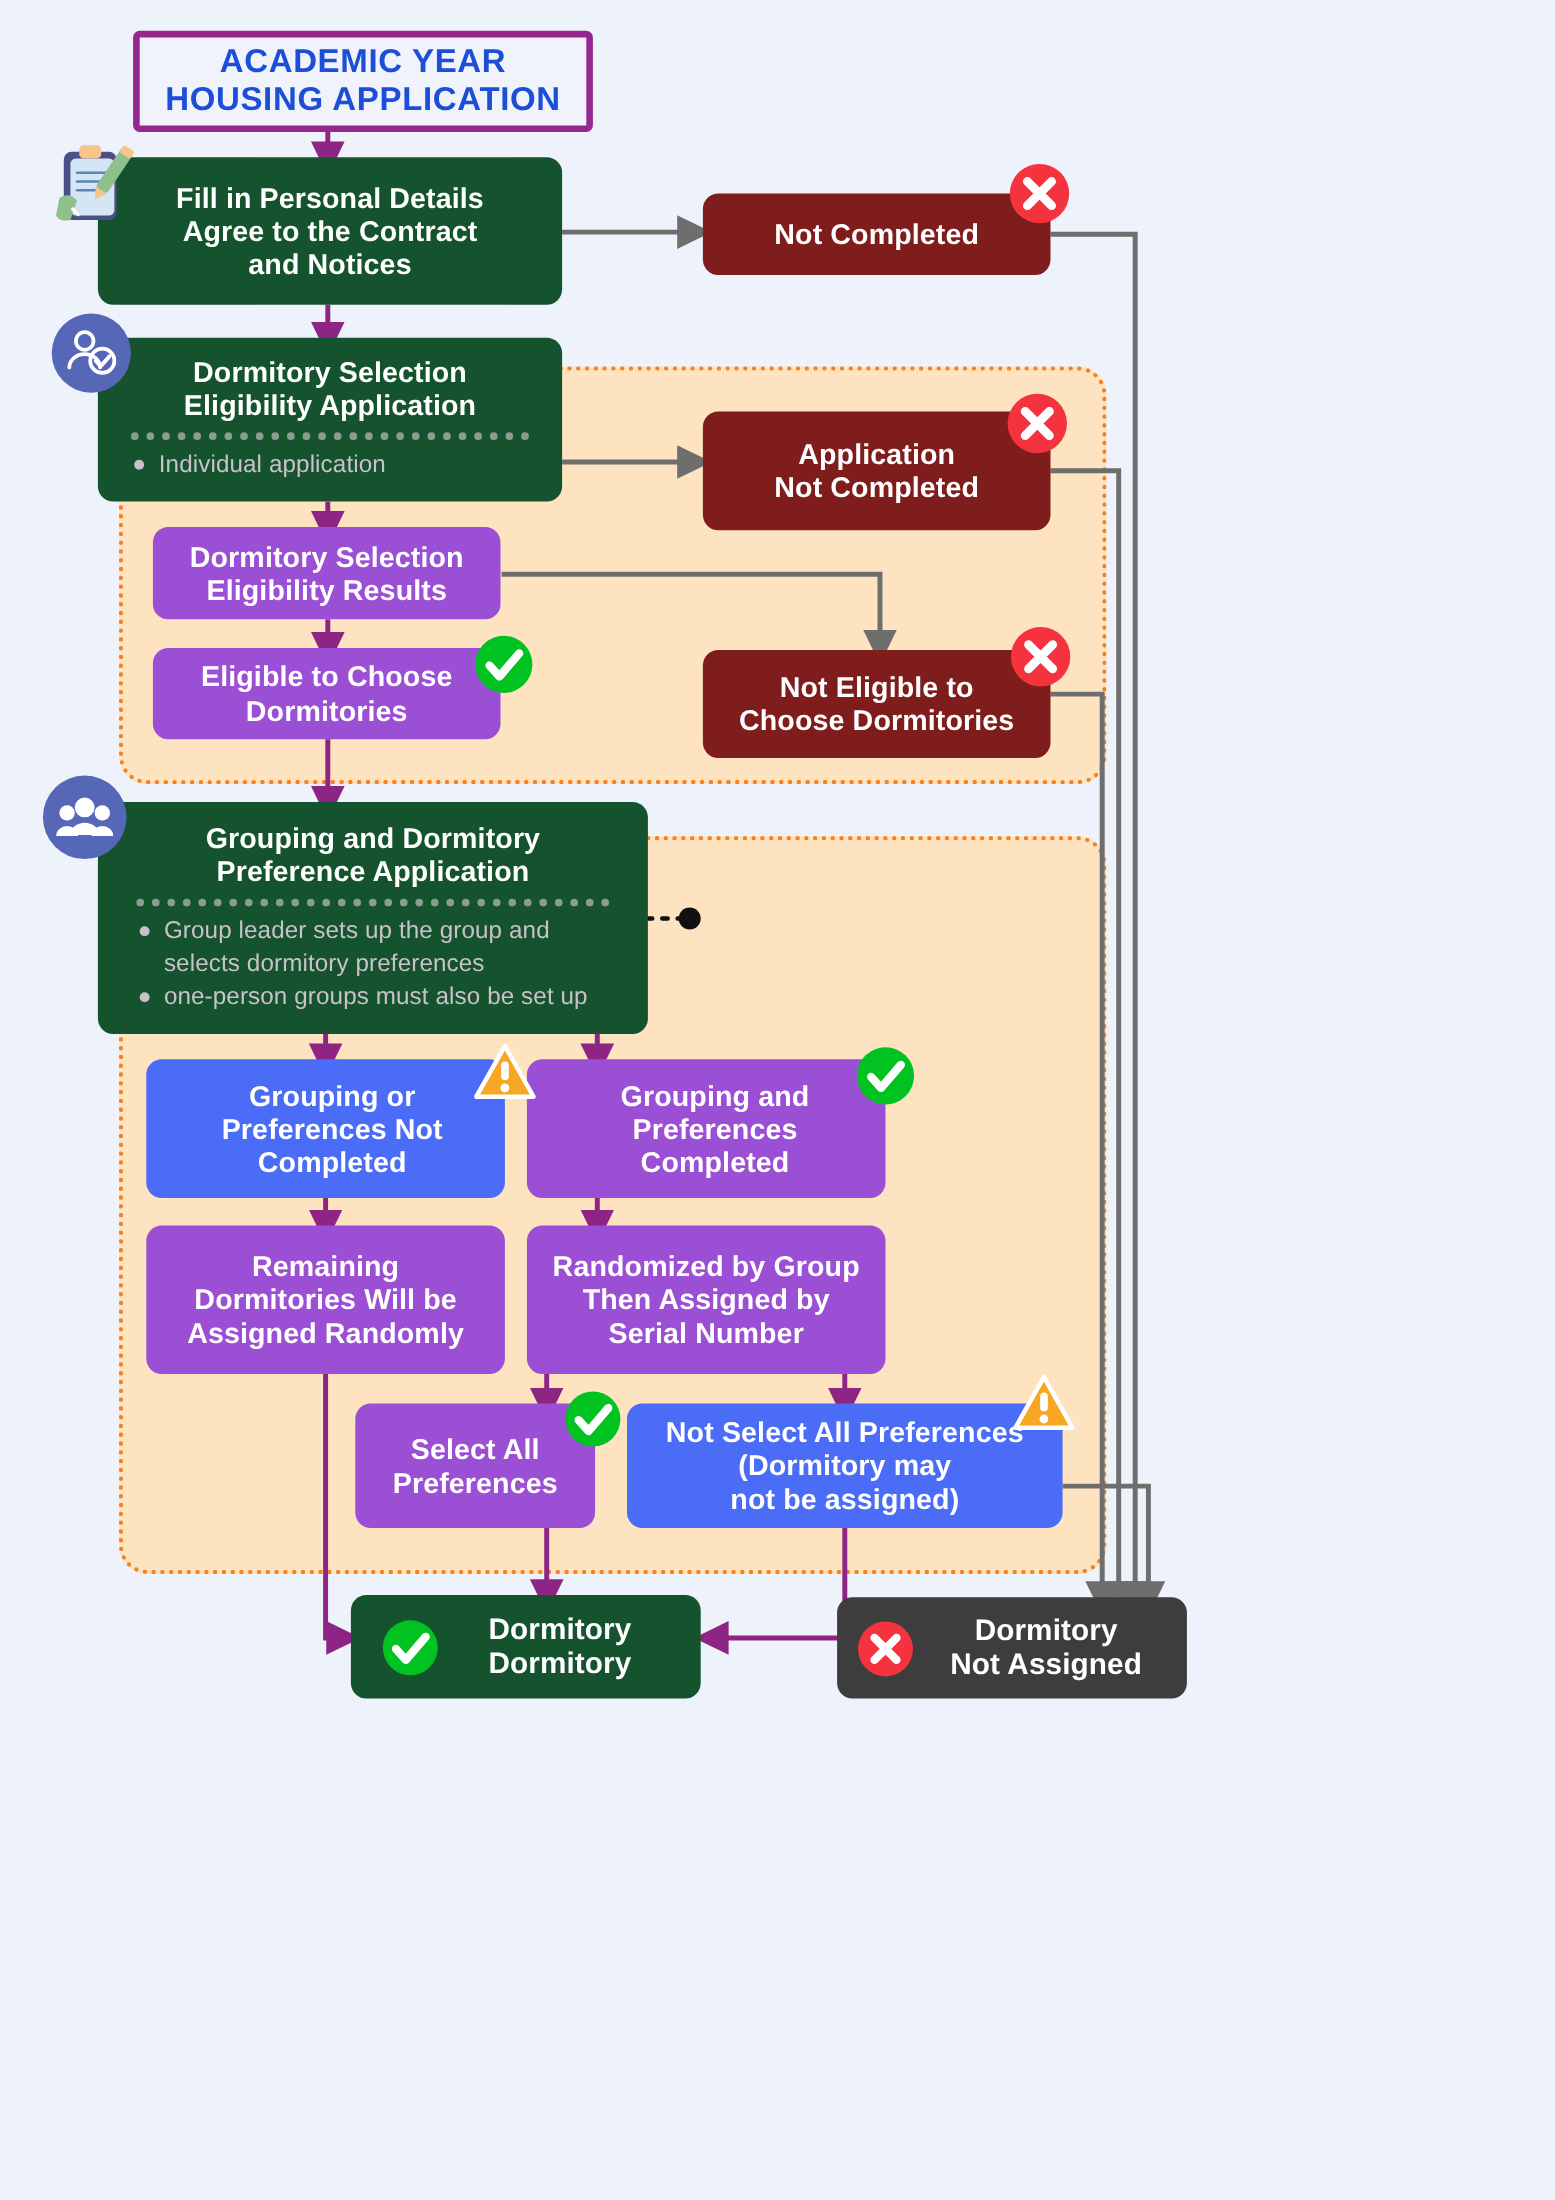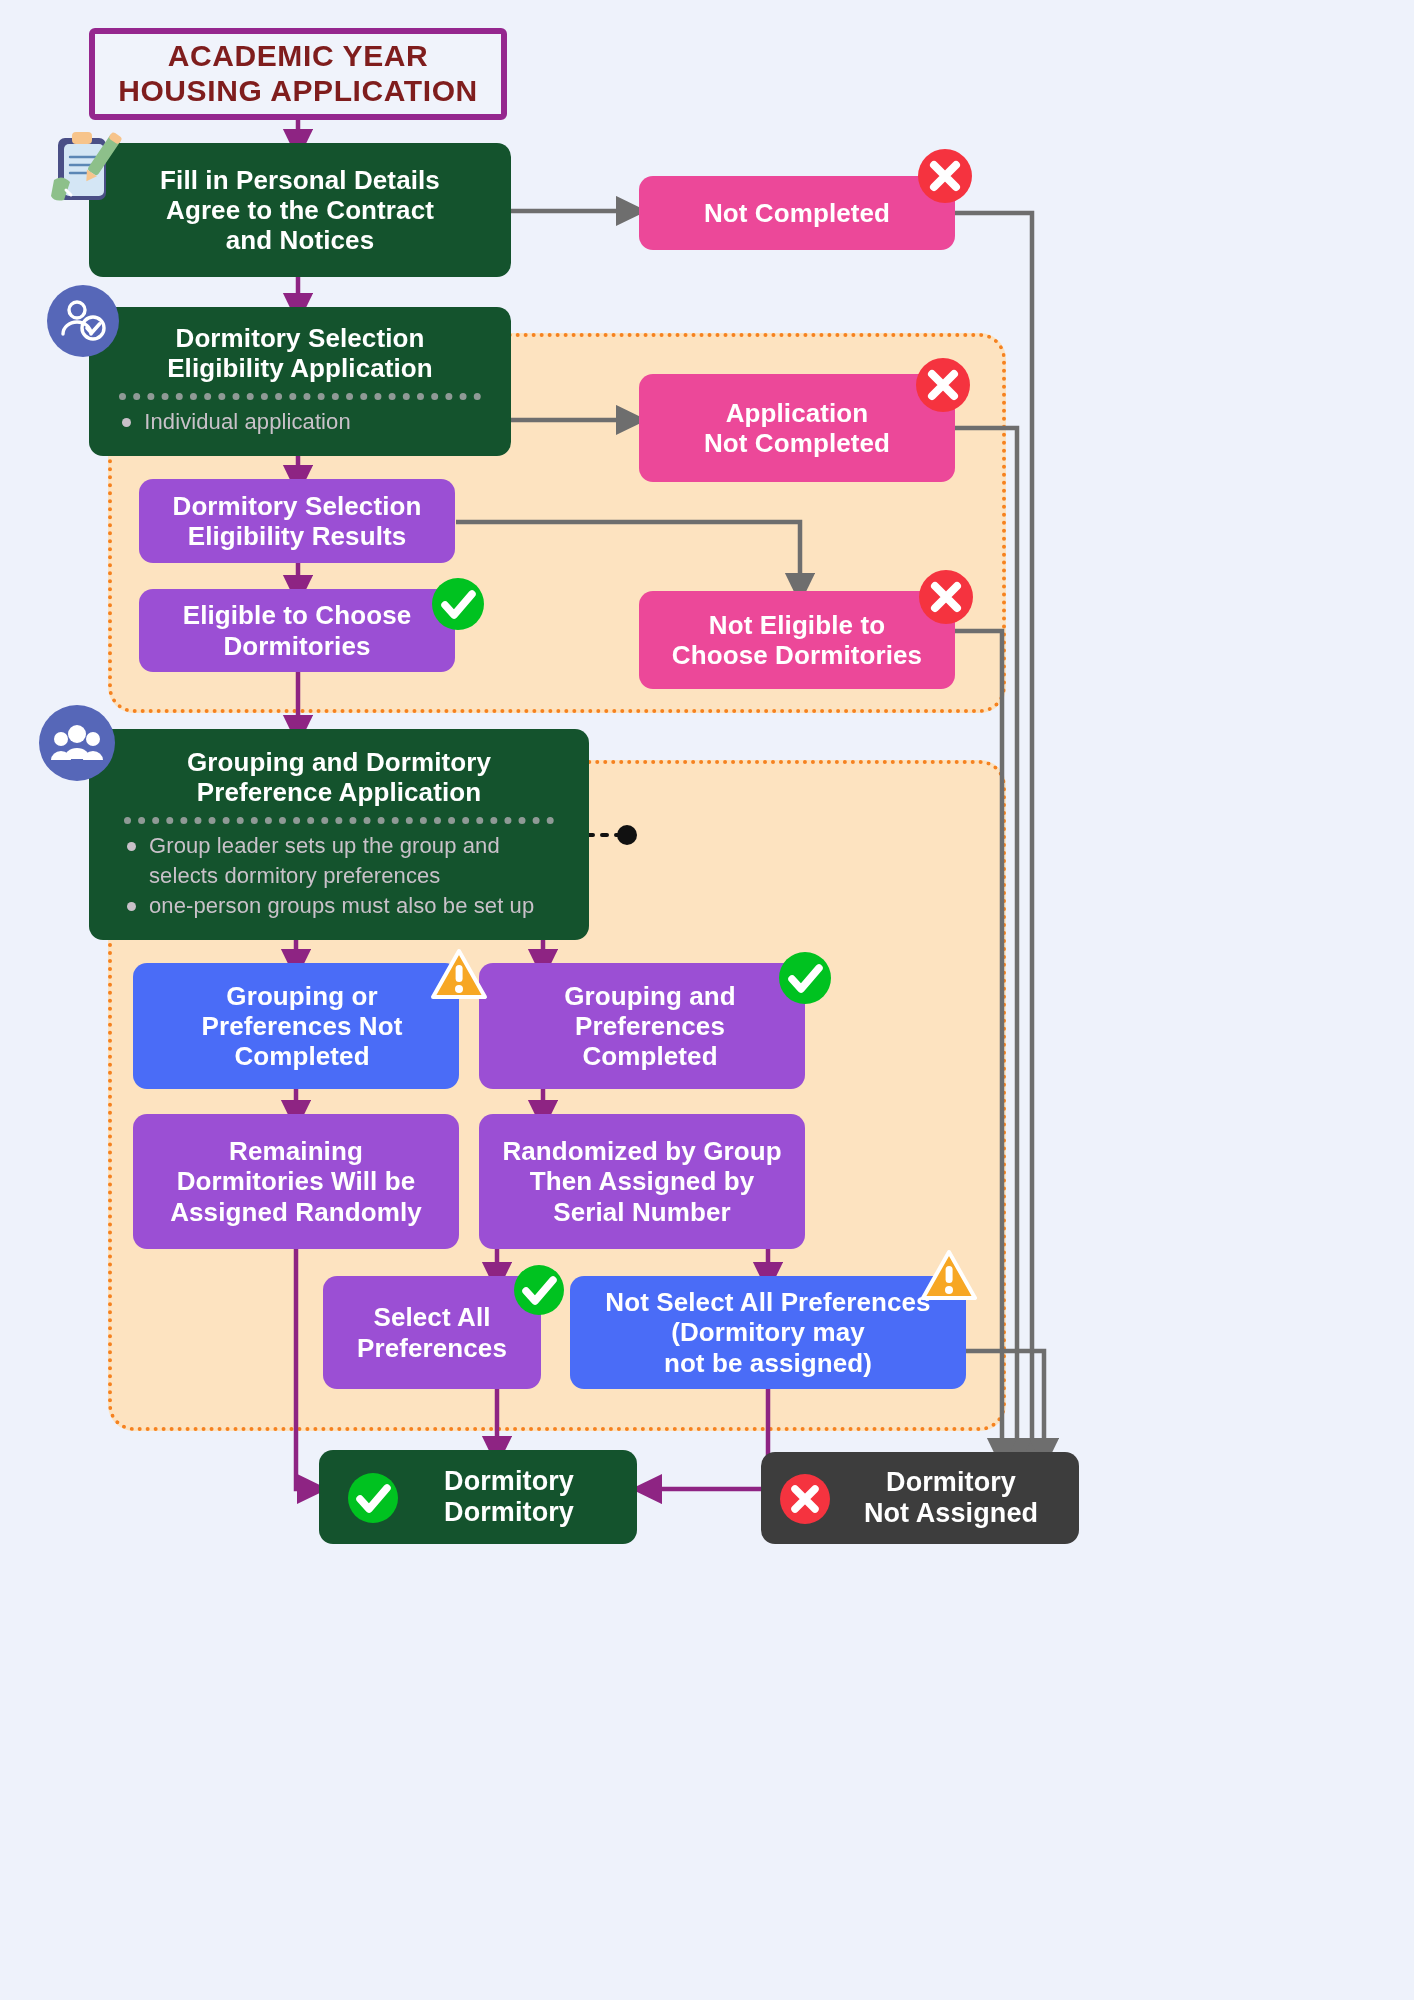--- a/index.html
+++ b/index.html
@@ -33,29 +33,30 @@
     color:#ffffff;
     font-weight:bold;
     letter-spacing:.1px;
     z-index:5;
   }
   .node .ttl{line-height:1.16;}
 
   .n-title{
     background:#f0f3fb;
     border:6px solid #95278e;
-    color:#7f1d1d;
+    color:#1d4ed8;
     border-radius:6px;
     font-size:30px;
     letter-spacing:.6px;
+    margin-left:32px;
   }
   .n-magenta{background:#14532d;}
   .n-purple{background:#9b4fd4;}
   .n-blue{background:#4a6cf7;}
-  .n-gray{background:#ec4899;}
+  .n-gray{background:#7f1d1d;}
   .n-dark{background:#3d3d3d;}
 
   
   .sep{
     width:86%;
     height:0;
     border-top:7px dotted #b9b2b9;
     margin:10px 0 6px 0;
     opacity:.75;
   }

